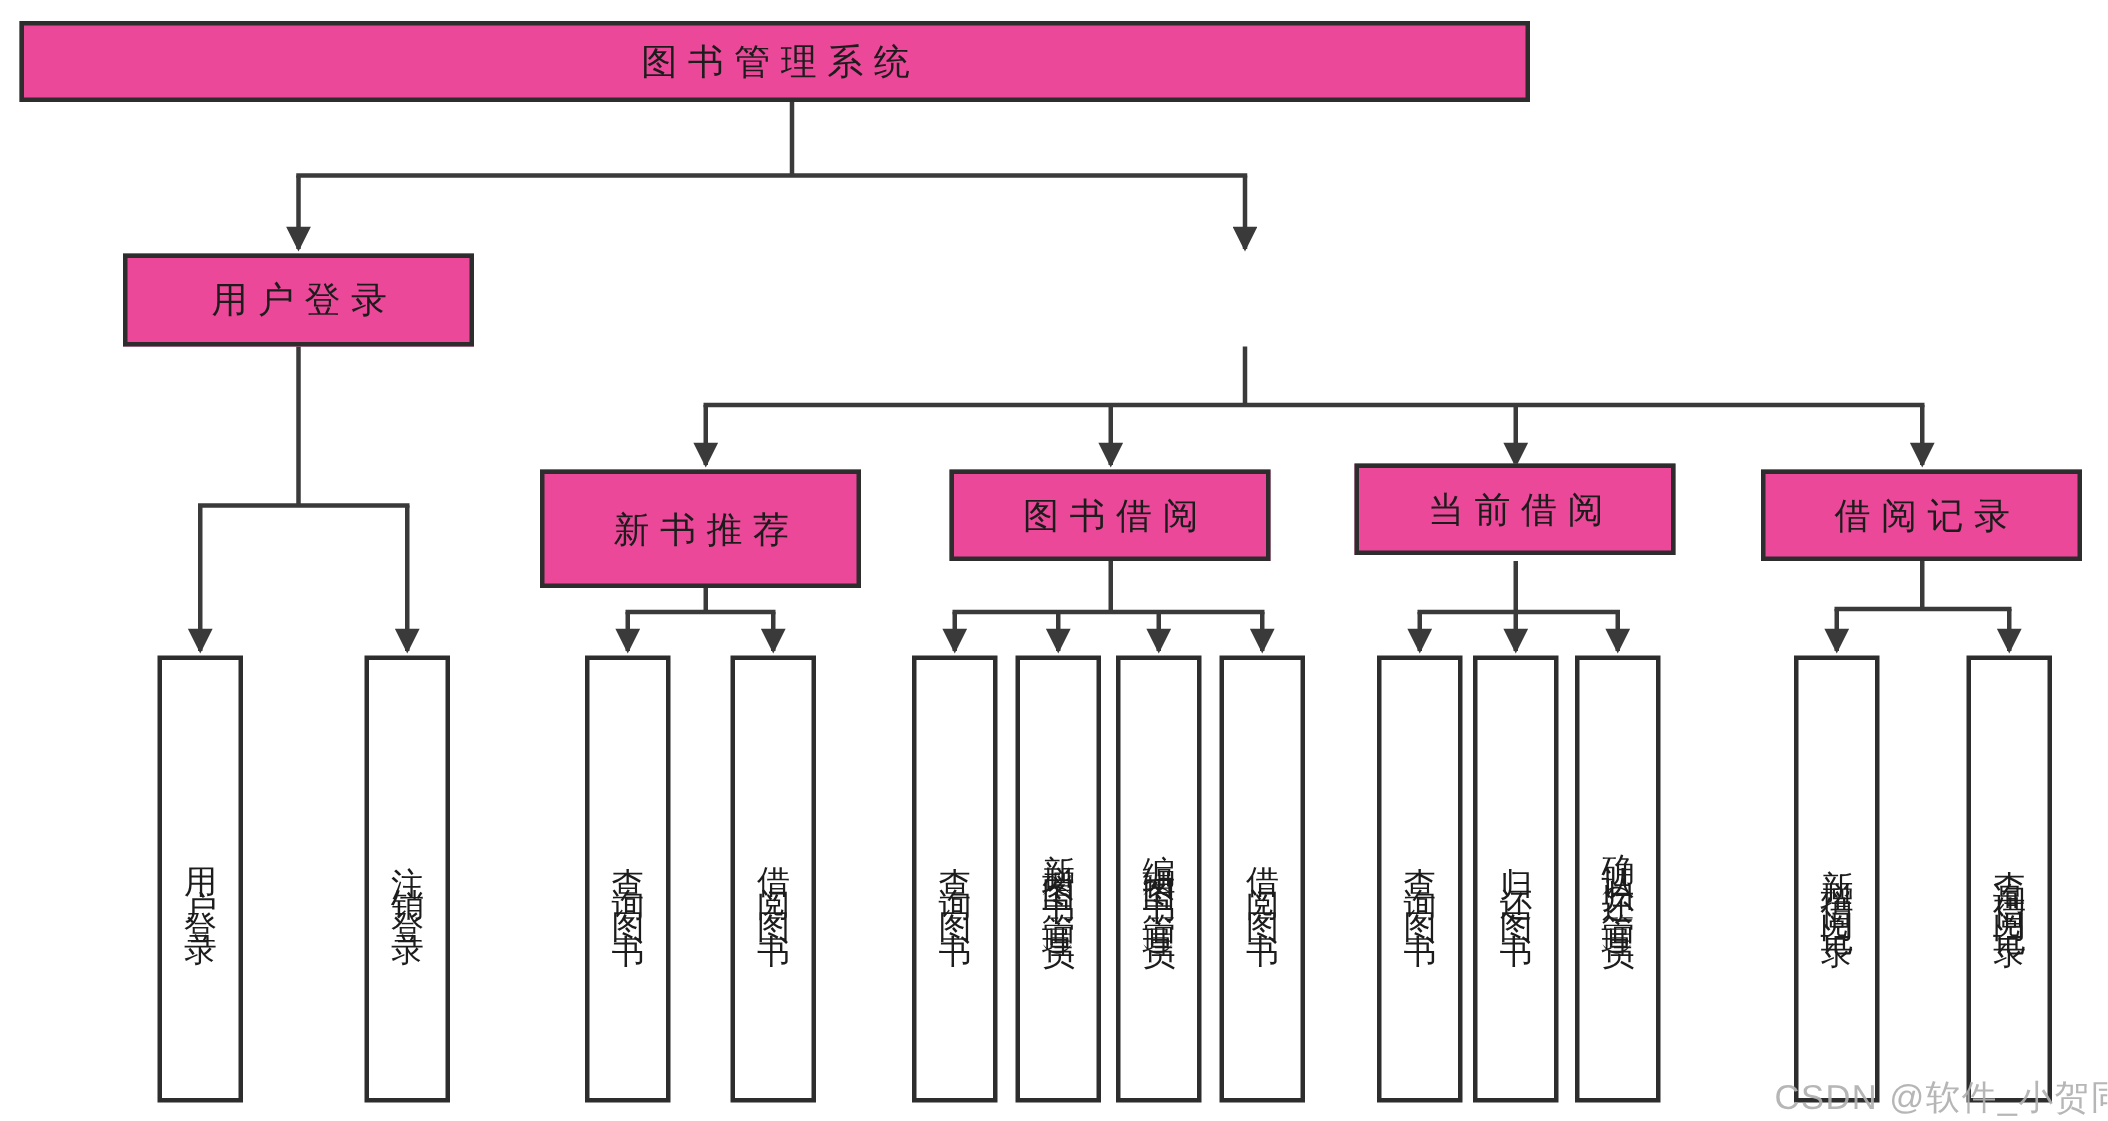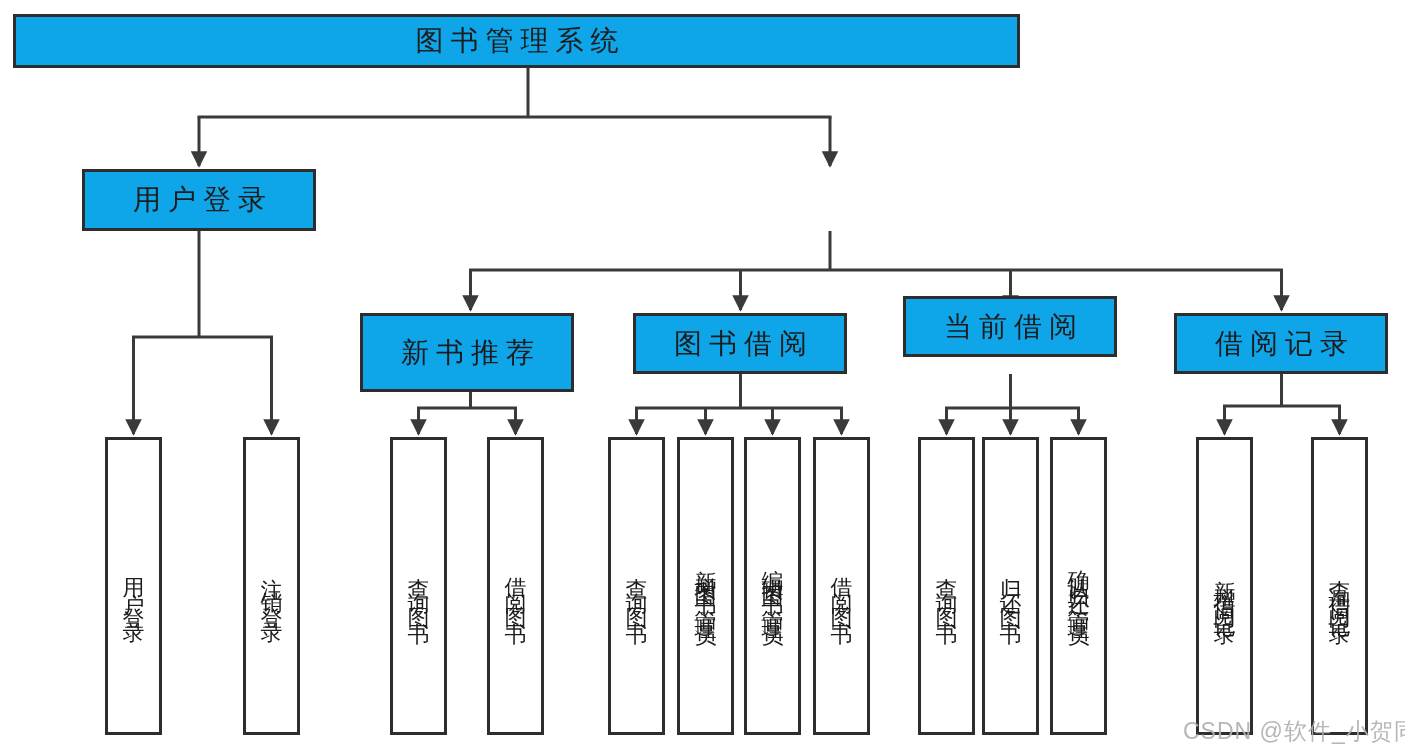--- a/index.html
+++ b/index.html
@@ -8,23 +8,23 @@
     width:1405px;height:747px;
     background:#ffffff;
     font-family:"Liberation Sans","DejaVu Sans",sans-serif;
     overflow:hidden;
   }
   .wires{position:absolute;left:0;top:0;}
   .node{
     position:absolute;
     box-sizing:border-box;
     border:3px solid #2d2d2d;
-    background:#0ea5e9;
+    background:#ec4899;
     display:flex;align-items:center;justify-content:center;
-    font-size:28px;color:#1c1c1c;
+    font-size:24px;color:#1c1c1c;
     letter-spacing:7px;padding-left:8px;
     z-index:2;
   }
   .leaf{
     position:absolute;
     box-sizing:border-box;
     top:437px;height:298px;width:57px;
     border:3px solid #2d2d2d;
     background:#ffffff;
     display:flex;align-items:center;justify-content:center;
@@ -111,21 +111,21 @@
   <div class="node" style="left:82px;top:169px;width:234px;height:62px">
     <span>用户登录</span>
   </div>
 
   <div class="node" style="left:360px;top:313px;width:214px;height:79px">
     <span>新书推荐</span>
   </div>
   <div class="node" style="left:633px;top:313px;width:214px;height:61px">
     <span>图书借阅</span>
   </div>
-  <div class="node" style="left:903px;top:296px;width:214px;height:61px">
+  <div class="node" style="left:903px;top:309px;width:214px;height:61px">
     <span>当前借阅</span>
   </div>
   <div class="node" style="left:1174px;top:313px;width:214px;height:61px">
     <span>借阅记录</span>
   </div>
 
   <div class="leaf" style="left:105px">
     <span class="vtext sp15">用户登录</span>
   </div>
   <div class="leaf" style="left:243px">

